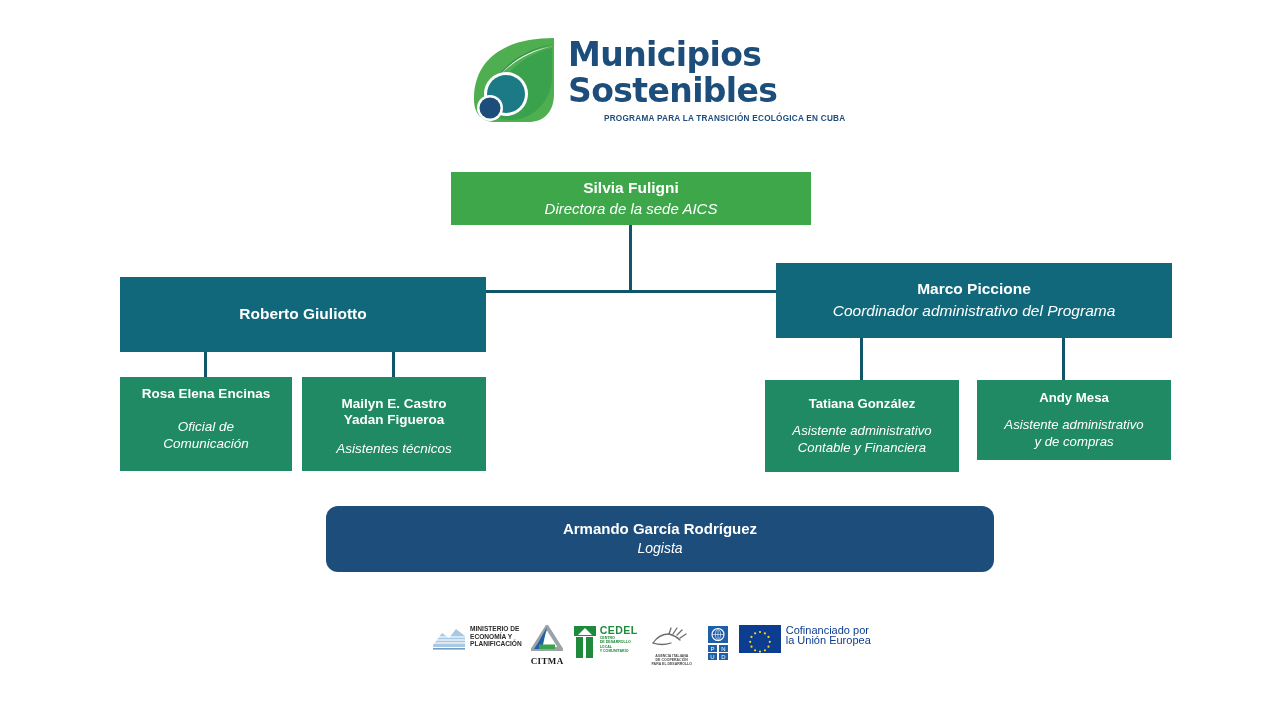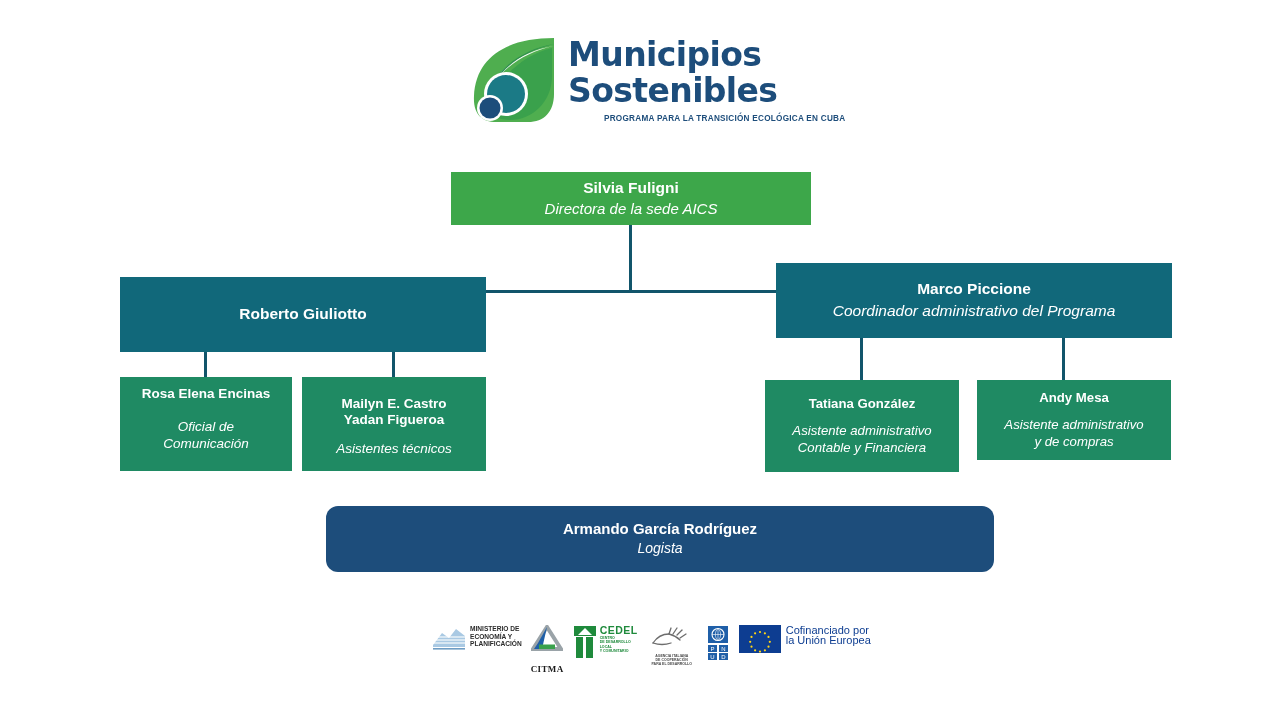--- a/index.html
+++ b/index.html
@@ -122,21 +122,21 @@
   #logo-mep { gap: 4px; }
   #logo-mep .fl-text div {
     font-family: "Liberation Sans", sans-serif;
     font-weight: bold;
     font-size: 6.6px;
     line-height: 7.6px;
     color: #2b2b2b;
     white-space: nowrap;
   }
   
-  #logo-citma { flex-direction: column; gap: 9px; }
+  #logo-citma { flex-direction: column; gap: 1px; }
   #logo-citma .cap {
     font-family: "Liberation Serif", serif;
     font-weight: bold;
     font-size: 9px;
     color: #1a1a1a;
     letter-spacing: 0.4px;
   }
   
   #logo-cedel { gap: 3px; }
   #logo-cedel .cedel-word {

